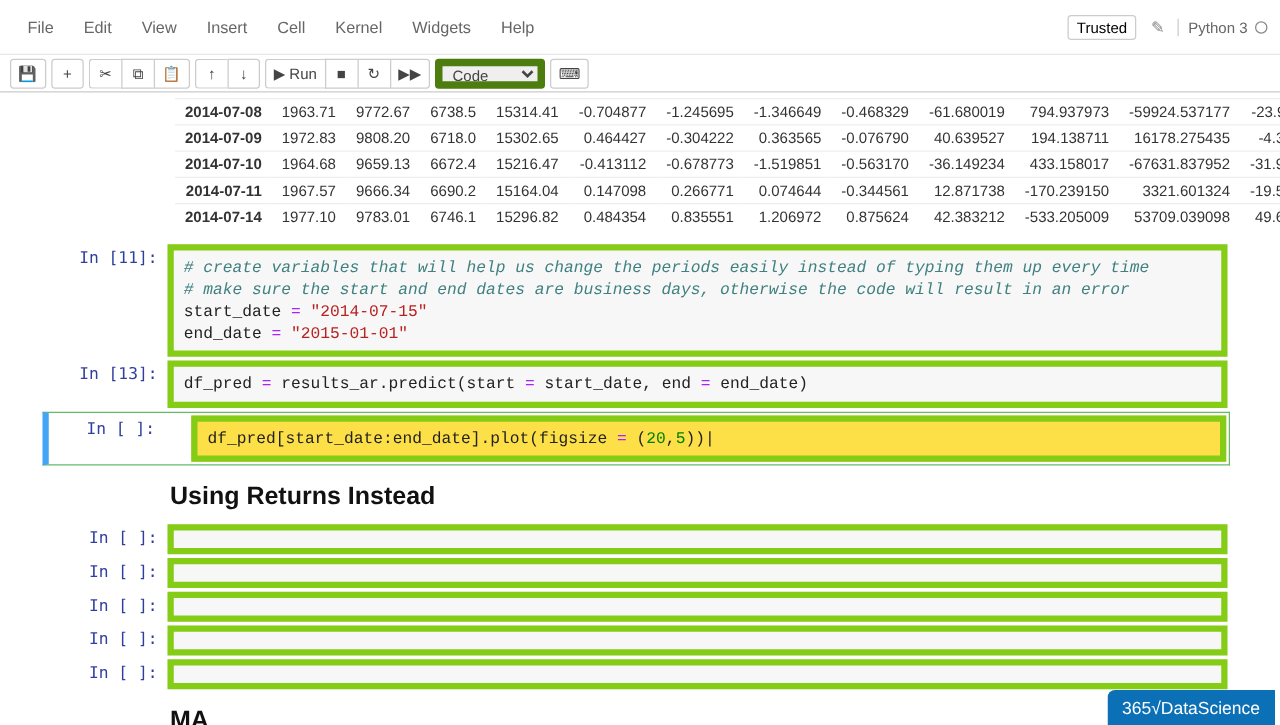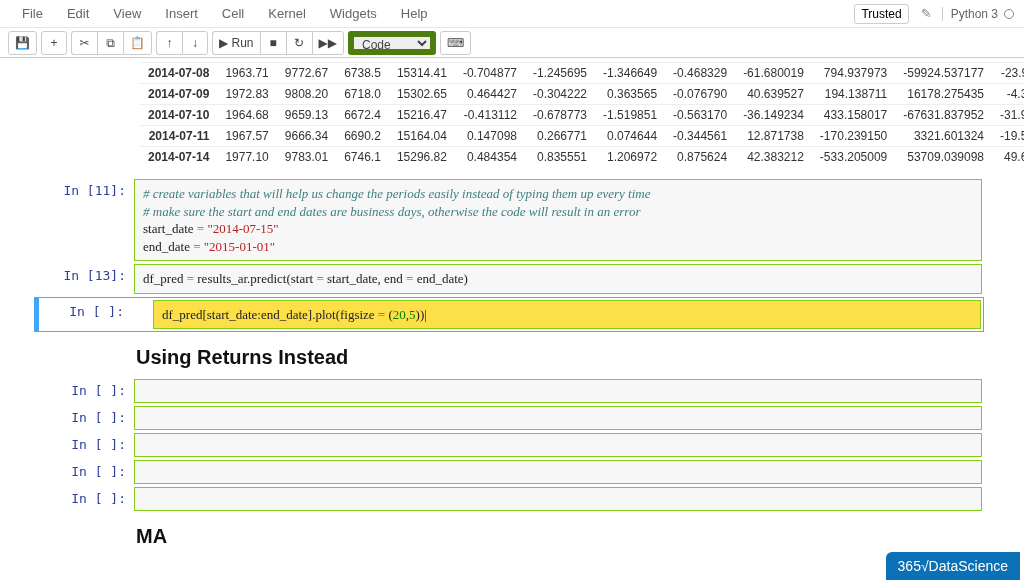--- a/index.html
+++ b/index.html
@@ -7,21 +7,21 @@
   font-family: "Helvetica Neue", Helvetica, Arial, sans-serif;
   font-size: 13px;
   color: #333;
   background: #fff;
   width: 1024px;
   height: 580px;
   overflow: hidden;
   position: relative;
 }
 .menubar {
-  height: 28px;
+  height: 44px;
   padding: 0 10px;
   display: flex;
   align-items: center;
   border-bottom: 1px solid #e7e7e7;
 }
 .menubar .menu-item {
   padding: 4px 12px;
   color: #666;
   cursor: pointer;
 }
@@ -116,24 +116,24 @@
   width: 92px;
   text-align: right;
   padding: 4px 8px 0 0;
   font-family: monospace;
   font-size: 13px;
   color: #303F9F;
   flex-shrink: 0;
 }
 .input-area {
   flex: 1;
-  border: 1px solid #84cc16;
+  border: 5px solid #84cc16;
   background: #f7f7f7;
   padding: 5px 8px;
-  font-family: Liberation Serif, serif;
+  font-family: Liberation Mono, monospace;
   font-size: 13px;
   line-height: 1.35;
   color: #222;
   white-space: pre;
   min-height: 24px;
 }
 .cell.selected .input-area {
   background: #fde047;
   margin-left: 21px;
 }

